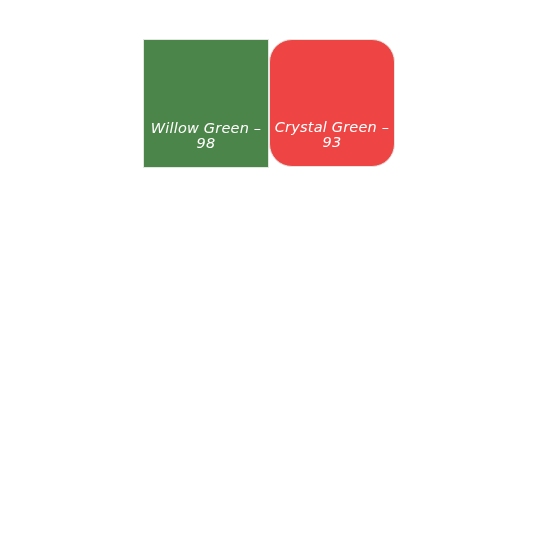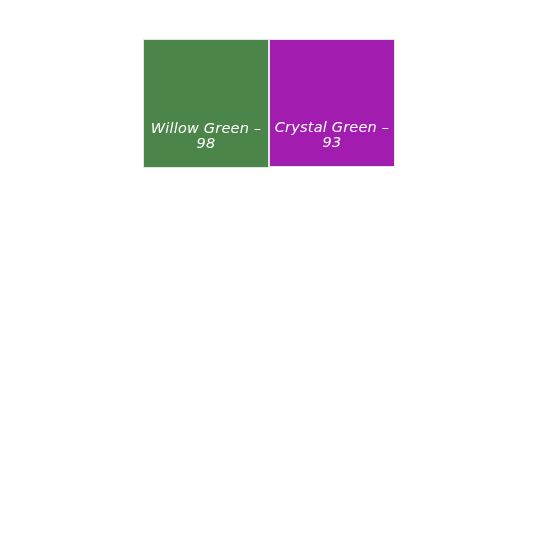--- a/index.html
+++ b/index.html
@@ -67,18 +67,18 @@
 
 <div class="palette">
   <div class="swatch-stack">
 
     <div class="swatch swatch-1" style="background-color: rgb(76, 133, 73); border-color: rgb(226, 230, 224);">
       <span class="swatch-label" style="color: rgb(255, 255, 255);">Willow Green – 98</span>
     </div>
 
 
 
-    <div class="swatch swatch-4" style="background-color: #a21caf; border-color: rgb(226, 230, 224);">
+    <div class="swatch swatch-4" style="background-color: #ef4444; border-color: rgb(226, 230, 224); border-radius: 23px;">
       <span class="swatch-label" style="color: rgb(255, 255, 255);">Crystal Green – 93</span>
     </div>
 
   </div>
 </div>
 
 </body></html>

